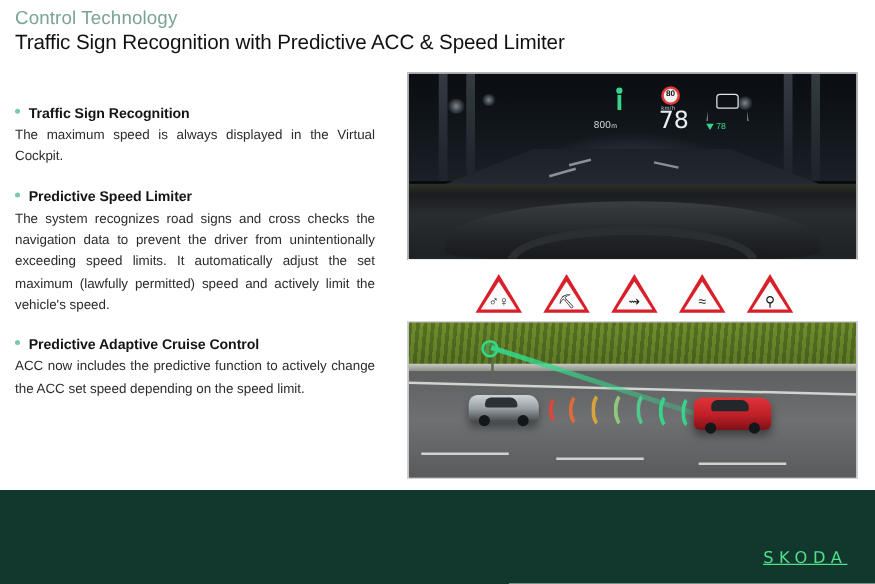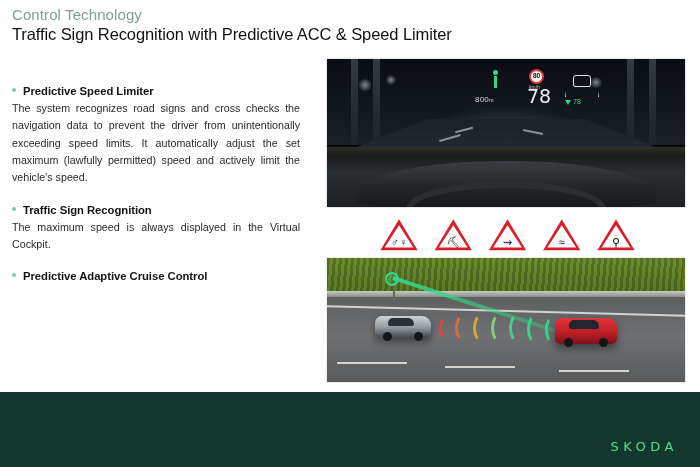--- a/index.html
+++ b/index.html
@@ -372,53 +372,55 @@
   }
   .brand {
     position: absolute;
     right: 22px;
     bottom: 13px;
     font-size: 13px;
     letter-spacing: 4.5px;
     color: #4ee08a;
     font-family: "DejaVu Sans", sans-serif;
     font-weight: normal;
+    text-decoration: underline;
   }
 </style>
 </head>
 <body>
 
 <div class="slide">
 
   <div class="kicker">Control Technology</div>
   <div class="slide-title">Traffic Sign Recognition with Predictive ACC &amp; Speed Limiter</div>
 
   <div class="content-col">
+
+    <div class="block">
+      <div class="block-head">
+        <span class="bullet-dot"></span>
+        <span class="block-title">Traffic Sign Recognition</span>
+      </div>
+      <div class="block-body">The maximum speed is always displayed in the Virtual Cockpit.</div>
+    </div>
 
     <div class="block">
       <div class="block-head">
         <span class="bullet-dot"></span>
         <span class="block-title">Predictive Speed Limiter</span>
       </div>
       <div class="block-body">The system recognizes road signs and cross checks the navigation data to prevent the driver from unintentionally exceeding speed limits. It automatically adjust the set maximum (lawfully permitted) speed and actively limit the vehicle's speed.</div>
     </div>
 
     <div class="block">
       <div class="block-head">
         <span class="bullet-dot"></span>
-        <span class="block-title">Traffic Sign Recognition</span>
-      </div>
-      <div class="block-body">The maximum speed is always displayed in the Virtual Cockpit.</div>
-    </div>
-
-    <div class="block">
-      <div class="block-head">
-        <span class="bullet-dot"></span>
         <span class="block-title">Predictive Adaptive Cruise Control</span>
       </div>
+      <div class="block-body">ACC now includes the predictive function to actively change the ACC set speed depending on the speed limit.</div>
     </div>
 
   </div>
 
   <div class="hud-photo">
     <div class="hud-sky"></div>
 
     <div class="hud-pillar" style="left:24px;"></div>
     <div class="hud-pillar" style="left:46px;"></div>
     <div class="hud-pillar" style="left:300px;"></div>

